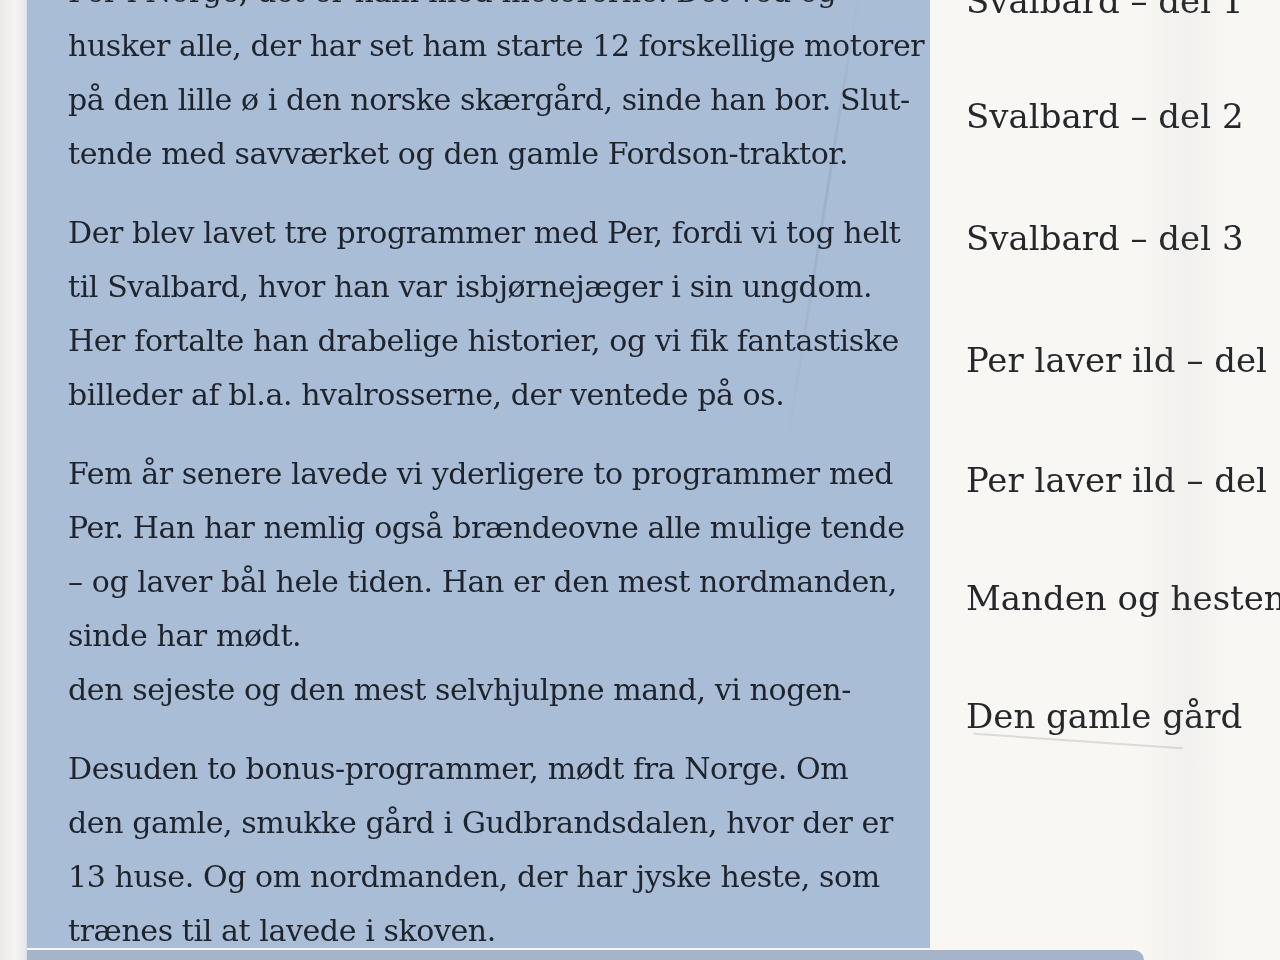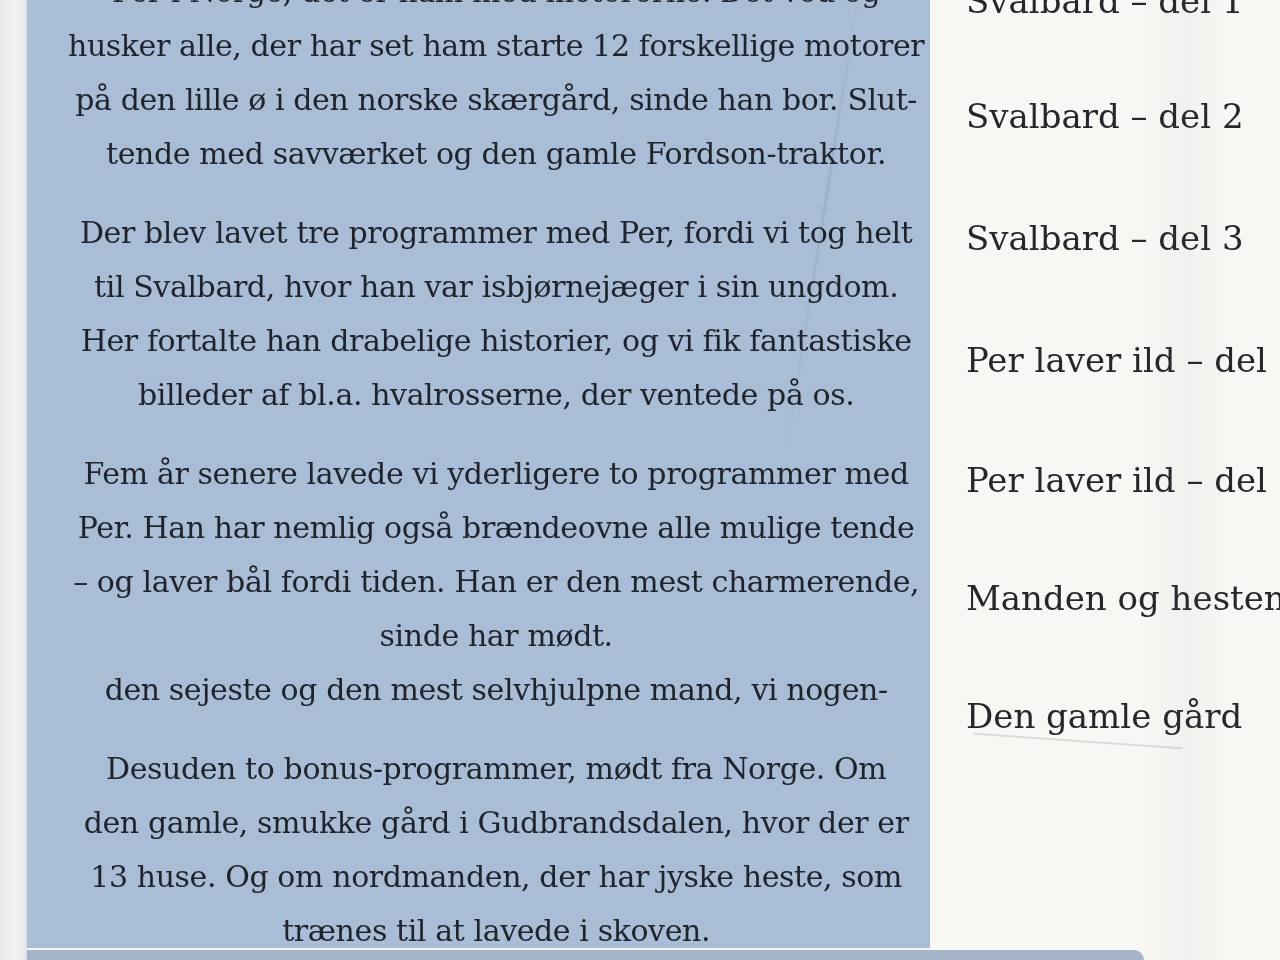--- a/index.html
+++ b/index.html
@@ -17,21 +17,21 @@
   .blue-panel {
     position:absolute; left:27px; top:0; width:903px; height:948px;
     background:#a9bdd7; overflow:hidden;
   }
   .body-text {
     position:absolute; left:41px; top:-35px;
     font-size:30px; line-height:54px; letter-spacing:-0.4px;
     color:#1f242c; white-space:nowrap;
   }
   .para { margin:0 0 25px 0; }
-  .line { height:54px;text-align:center; }
+  .line { height:54px; }
   
   .crease {
     position:absolute; left:795px; top:-25px; width:3px; height:480px;
     background:linear-gradient(rgba(95,105,128,0) 0%, rgba(95,105,128,0.16) 45%, rgba(95,105,128,0) 100%);
     transform:rotate(9deg); pointer-events:none;
   }
   
   .episode-list { position:absolute; left:966px; top:0; width:300px; height:960px; }
   .episode {
     position:absolute; left:0; white-space:nowrap;
@@ -82,21 +82,21 @@
       <div class="para">
         <div class="line">Der blev lavet tre programmer med Per, fordi vi tog helt</div>
         <div class="line">til Svalbard, hvor han var isbjørnejæger i sin ungdom.</div>
         <div class="line">Her fortalte han drabelige historier, og vi fik fantastiske</div>
         <div class="line">billeder af bl.a. hvalrosserne, der ventede på os.</div>
       </div>
 
       <div class="para">
         <div class="line">Fem år senere lavede vi yderligere to programmer med</div>
         <div class="line">Per. Han har nemlig også brændeovne alle mulige tende</div>
-        <div class="line">– og laver bål fordi tiden. Han er den mest charmerende,</div>
+        <div class="line">– og laver bål hele tiden. Han er den mest nordmanden,</div>
         <div class="line">sinde har mødt.</div>
         <div class="line">den sejeste og den mest selvhjulpne mand, vi nogen-</div>
       </div>
 
       <div class="para">
         <div class="line">Desuden to bonus-programmer, mødt fra Norge. Om</div>
         <div class="line">den gamle, smukke gård i Gudbrandsdalen, hvor der er</div>
         <div class="line">13 huse. Og om nordmanden, der har jyske heste, som</div>
         <div class="line">trænes til at lavede i skoven.</div>
       </div>

